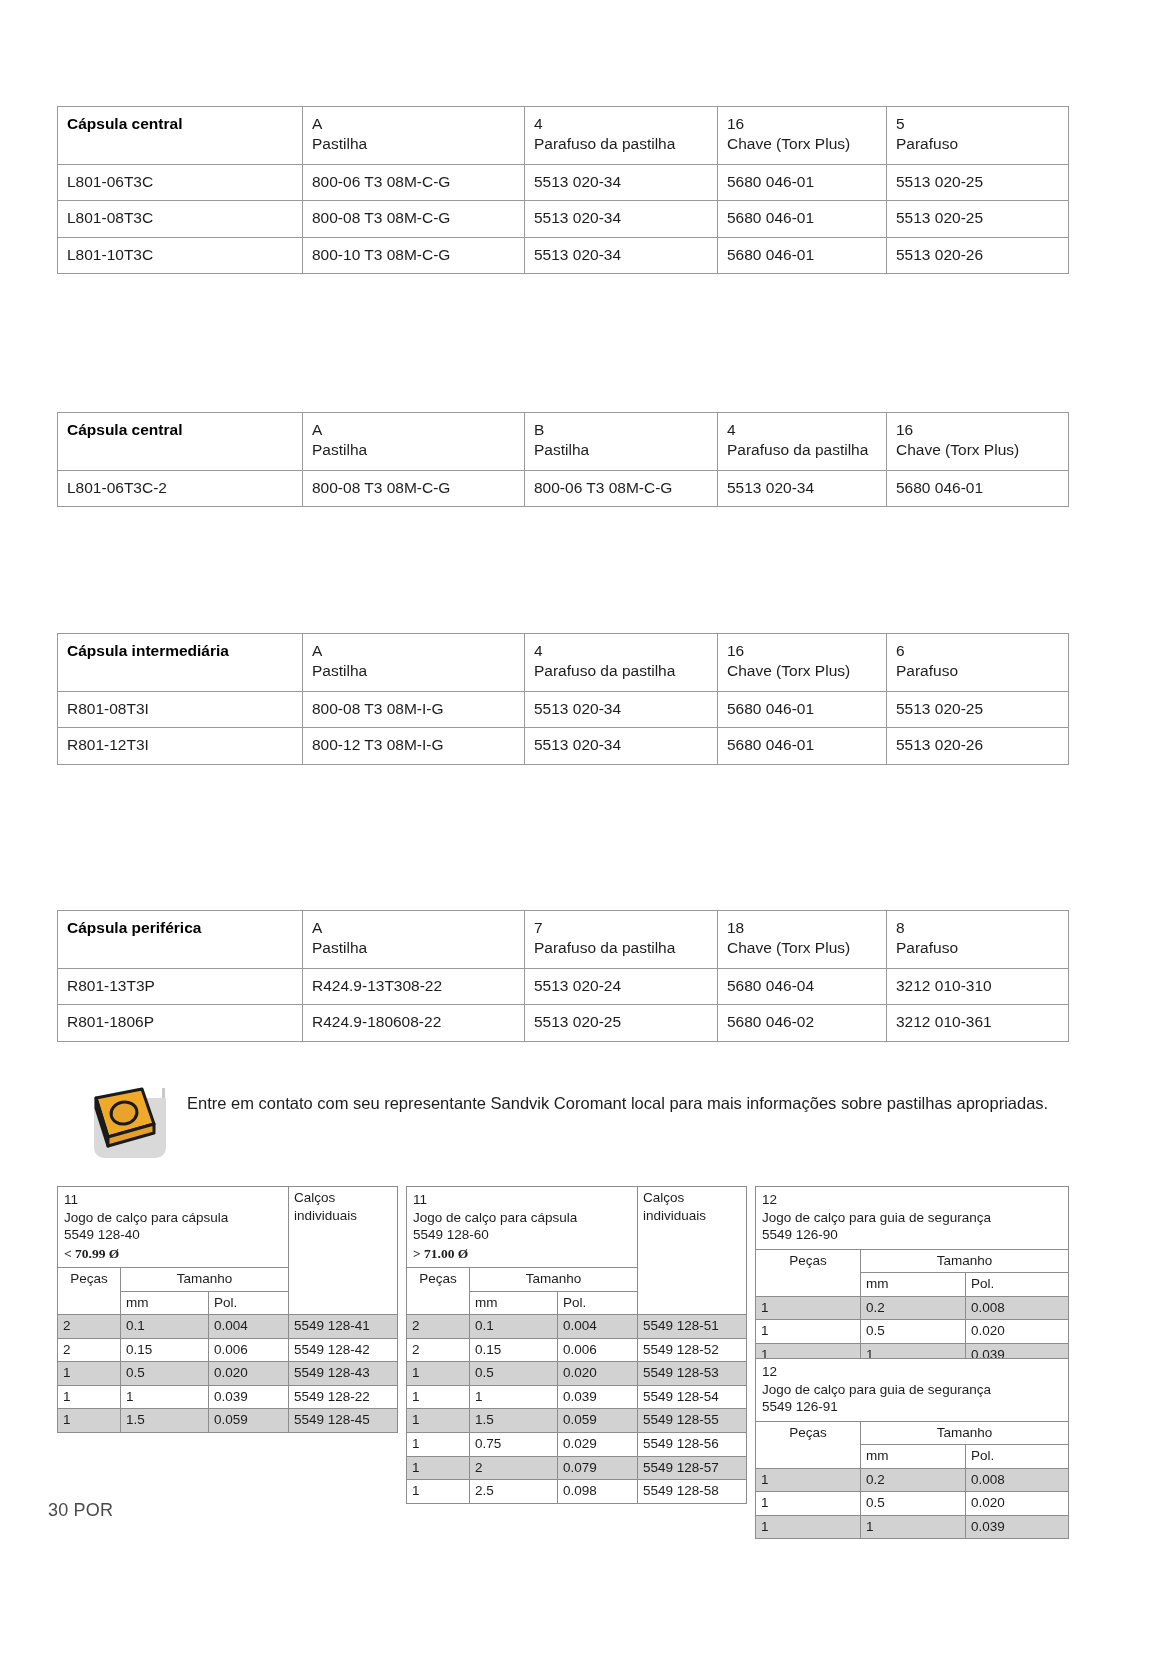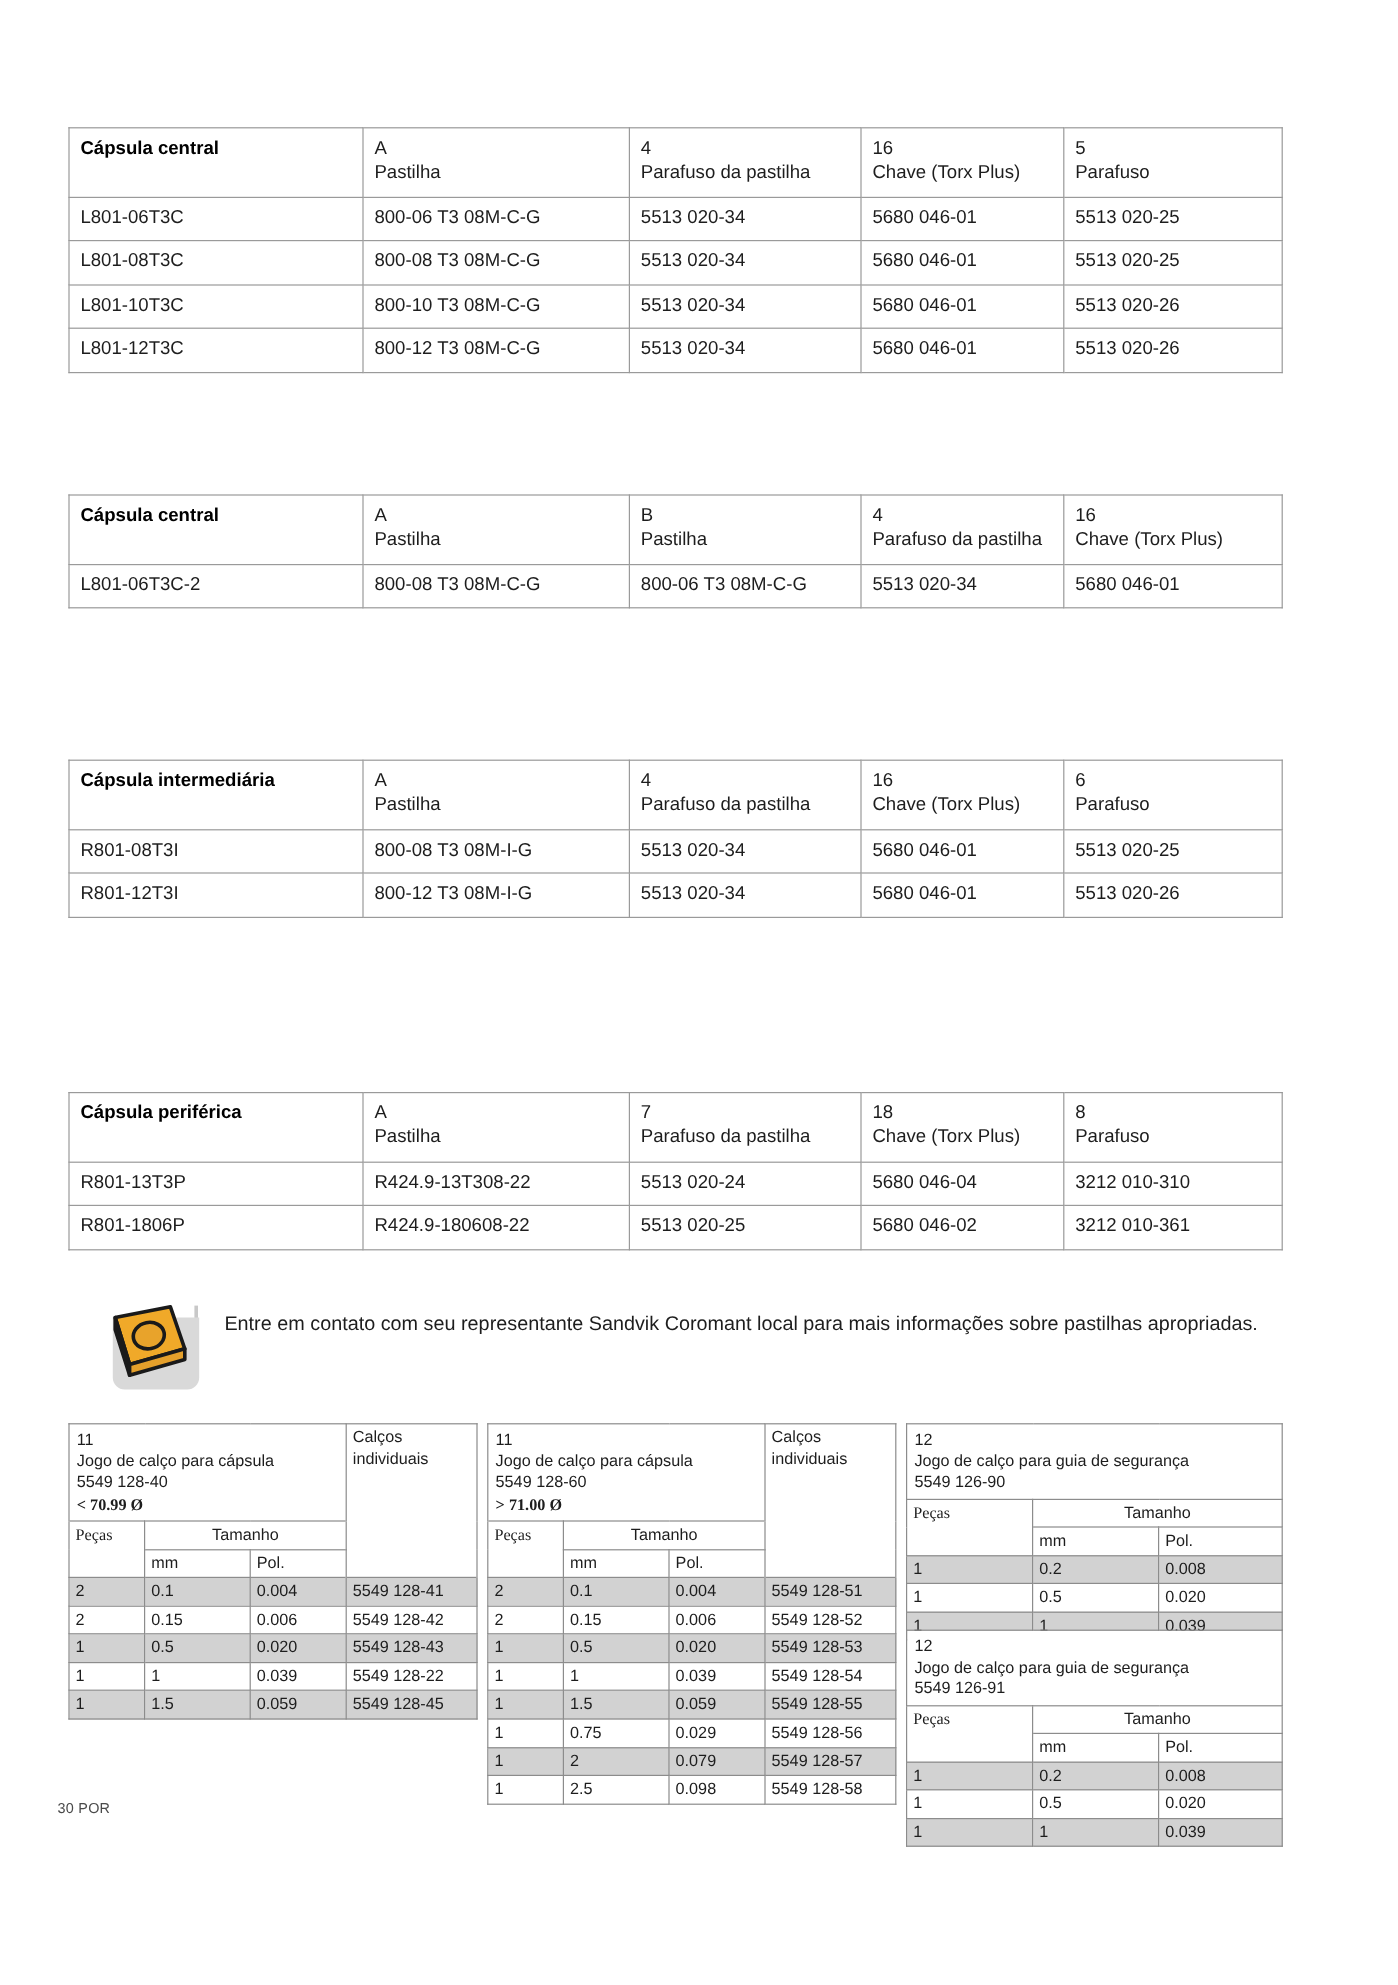--- a/index.html
+++ b/index.html
@@ -85,27 +85,27 @@
     padding:2px 5px 3px 5px;
     vertical-align:top;
     color:#1d1d1d;
     background:#ffffff;
   }
   .shim td.titlecell { padding:4px 6px 5px 6px; }
   .shim td.nb { border-bottom:none; }
   .shim .dia { font-weight:700; display:block; padding-top:1px;font-family:Liberation Serif, serif; }
   .shim .tline { display:block; }
   .shim td.band { background:#d2d2d2; }
-  .shim td.sub { text-align:left;font-family:Liberation Serif, serif; }
+  .shim td.sub { text-align:center; }
   .shim td.tam { text-align:center; }
 
   
   .footer {
     position:absolute;
-    font-size:12px;
+    font-size:18px;
     color:#4a4a4a;
     letter-spacing:0.2px;
     text-align:center;
   }
 </style>
 </head>
 <body>
 
 <div class="page">
 
@@ -149,27 +149,20 @@
       <tr>
         <td>L801-08T3C</td>
         <td>800-08 T3 08M-C-G</td>
         <td>5513 020-34</td>
         <td>5680 046-01</td>
         <td>5513 020-25</td>
       </tr>
       <tr>
         <td>L801-10T3C</td>
         <td>800-10 T3 08M-C-G</td>
-        <td>5513 020-34</td>
-        <td>5680 046-01</td>
-        <td>5513 020-26</td>
-      </tr>
-      <tr>
-        <td>L801-12T3C</td>
-        <td>800-12 T3 08M-C-G</td>
         <td>5513 020-34</td>
         <td>5680 046-01</td>
         <td>5513 020-26</td>
       </tr>
     </tbody>
   </table>
 
   <table class="comp-table" id="t2" style="left:57px; top:412px; width:1011px;">
     <colgroup>
         <col style="width:245px">

